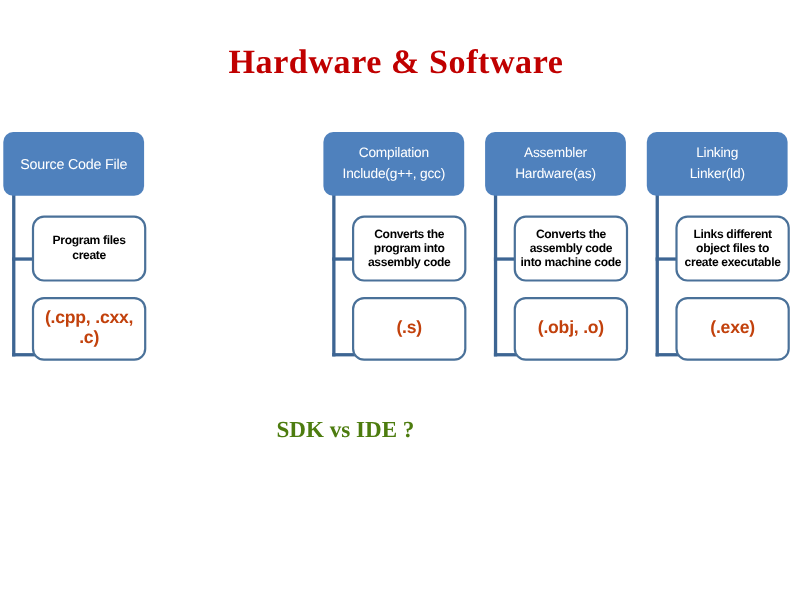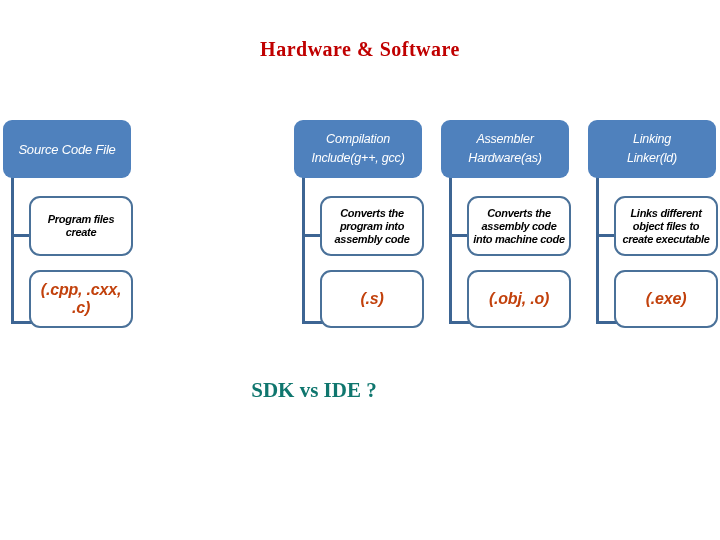--- a/index.html
+++ b/index.html
@@ -26,34 +26,33 @@
 
   
   .slide-title {
     position: absolute;
     left: 0;
     top: 38px;
     width: 720px;
     text-align: center;
     font-family: "Liberation Serif", "DejaVu Serif", serif;
     font-weight: bold;
-    font-size: 20px;
+    font-size: 31px;
     letter-spacing: 0.5px;
     color: #c00000;
     white-space: nowrap;
   }
 
   
   .diagram {
     position: absolute;
     left: 0;
     top: 112px;
     width: 720px;
     height: 225px;
-    font-style: italic;
   }
 
   .column {
     position: absolute;
     top: 0;
     width: 140px;
     height: 225px;
   }
 
   
@@ -154,21 +153,21 @@
   
   .slide-footer {
     position: absolute;
     left: 0;
     top: 378px;
     width: 628px;
     text-align: center;
     font-family: "Liberation Serif", "DejaVu Serif", serif;
     font-weight: bold;
     font-size: 21px;
-    color: #0f766e;
+    color: #4d7c0f;
     white-space: nowrap;
   }
 </style>
 </head>
 <body>
 
 <div class="slide">
 
   <div class="slide-title">Hardware &amp; Software</div>
 

